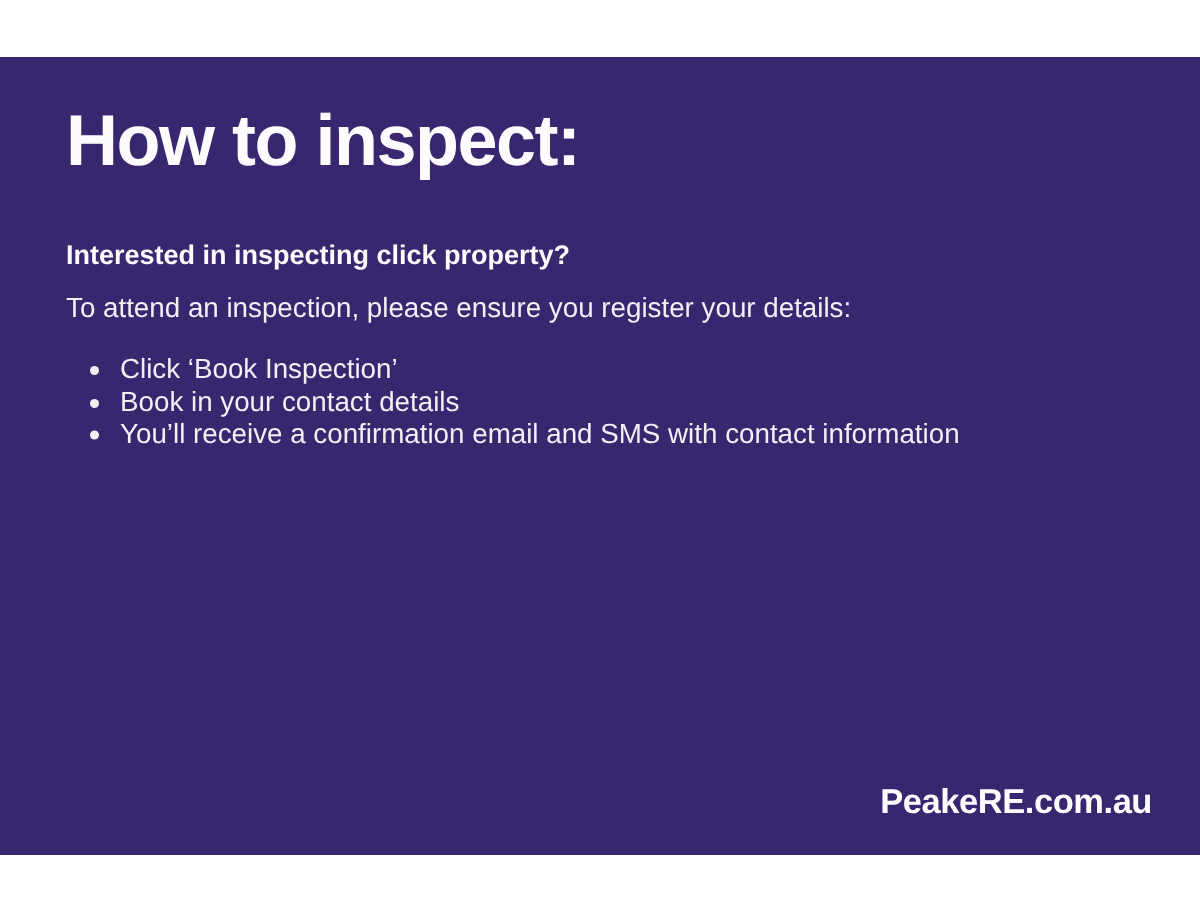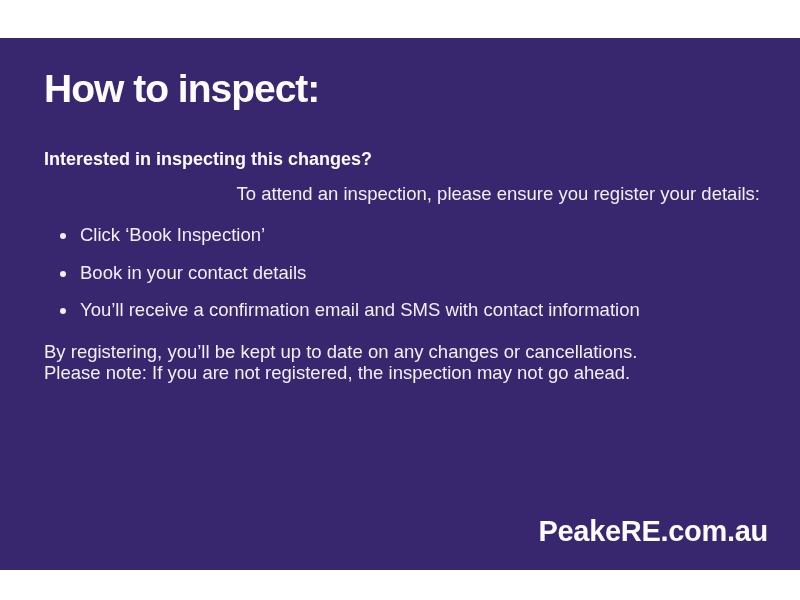--- a/index.html
+++ b/index.html
@@ -22,77 +22,74 @@
     position:absolute;
     left:0;top:38px;
     width:800px;height:532px;
     background:var(--card-background);
     color:var(--text-color);
     padding:0 40px 0 44px;
     overflow:hidden;
   }
   h1{
     margin-top:28px;
-    font-size:39px;
+    font-size:48px;
     line-height:1.2;
     font-weight:700;
     letter-spacing:-1px;
     color:var(--heading-color);
   }
   .subheading{
     margin-top:34px;
     font-size:18px;
     line-height:24px;
     font-weight:700;
     color:var(--heading-color);
   }
   .body{
     font-size:18.5px;
     line-height:21.5px;
     font-weight:400;
     white-space:pre-line;
     color:var(--text-color);
   }
-  .intro{margin-top:12px;text-align:right;}
+  .intro{margin-top:12px;}
   ul.steps{
     margin-top:20px;
     padding-left:34px;
     list-style:disc outside;
   }
   ul.steps li{
     font-size:18.5px;
     line-height:21.5px;
     padding-left:2px;
     color:var(--text-color);
-    margin-top:16px;
   }
   .para-registration{margin-top:20px;}
   .para-video{margin-top:18px;}
   .para-apply{margin-top:20px;}
   .brand{
     position:absolute;
     right:32px;
     bottom:22px;
-    font-size:29px;
+    font-size:23px;
     font-weight:700;
     letter-spacing:-0.3px;
     color:var(--heading-color);
     margin-left:11px;
   }
 </style>
 </head>
 <body>
 
 <div class="page">
   <div class="card">
     <h1>How to inspect:</h1>
-    <p class="subheading">Interested in inspecting this changes?</p>
+    <p class="subheading">Interested in inspecting click property?</p>
     <p class="body intro">To attend an inspection, please ensure you register your details:</p>
     <ul class="steps">
       <li>Click ‘Book Inspection’</li>
       <li>Book in your contact details</li>
       <li>You’ll receive a confirmation email and SMS with contact information</li>
     </ul>
-    <p class="body para-registration">By registering, you’ll be kept up to date on any changes or cancellations.
-Please note: If you are not registered, the inspection may not go ahead.</p>
     <div class="brand">PeakeRE.com.au</div>
   </div>
 </div>
 
 </body></html>

